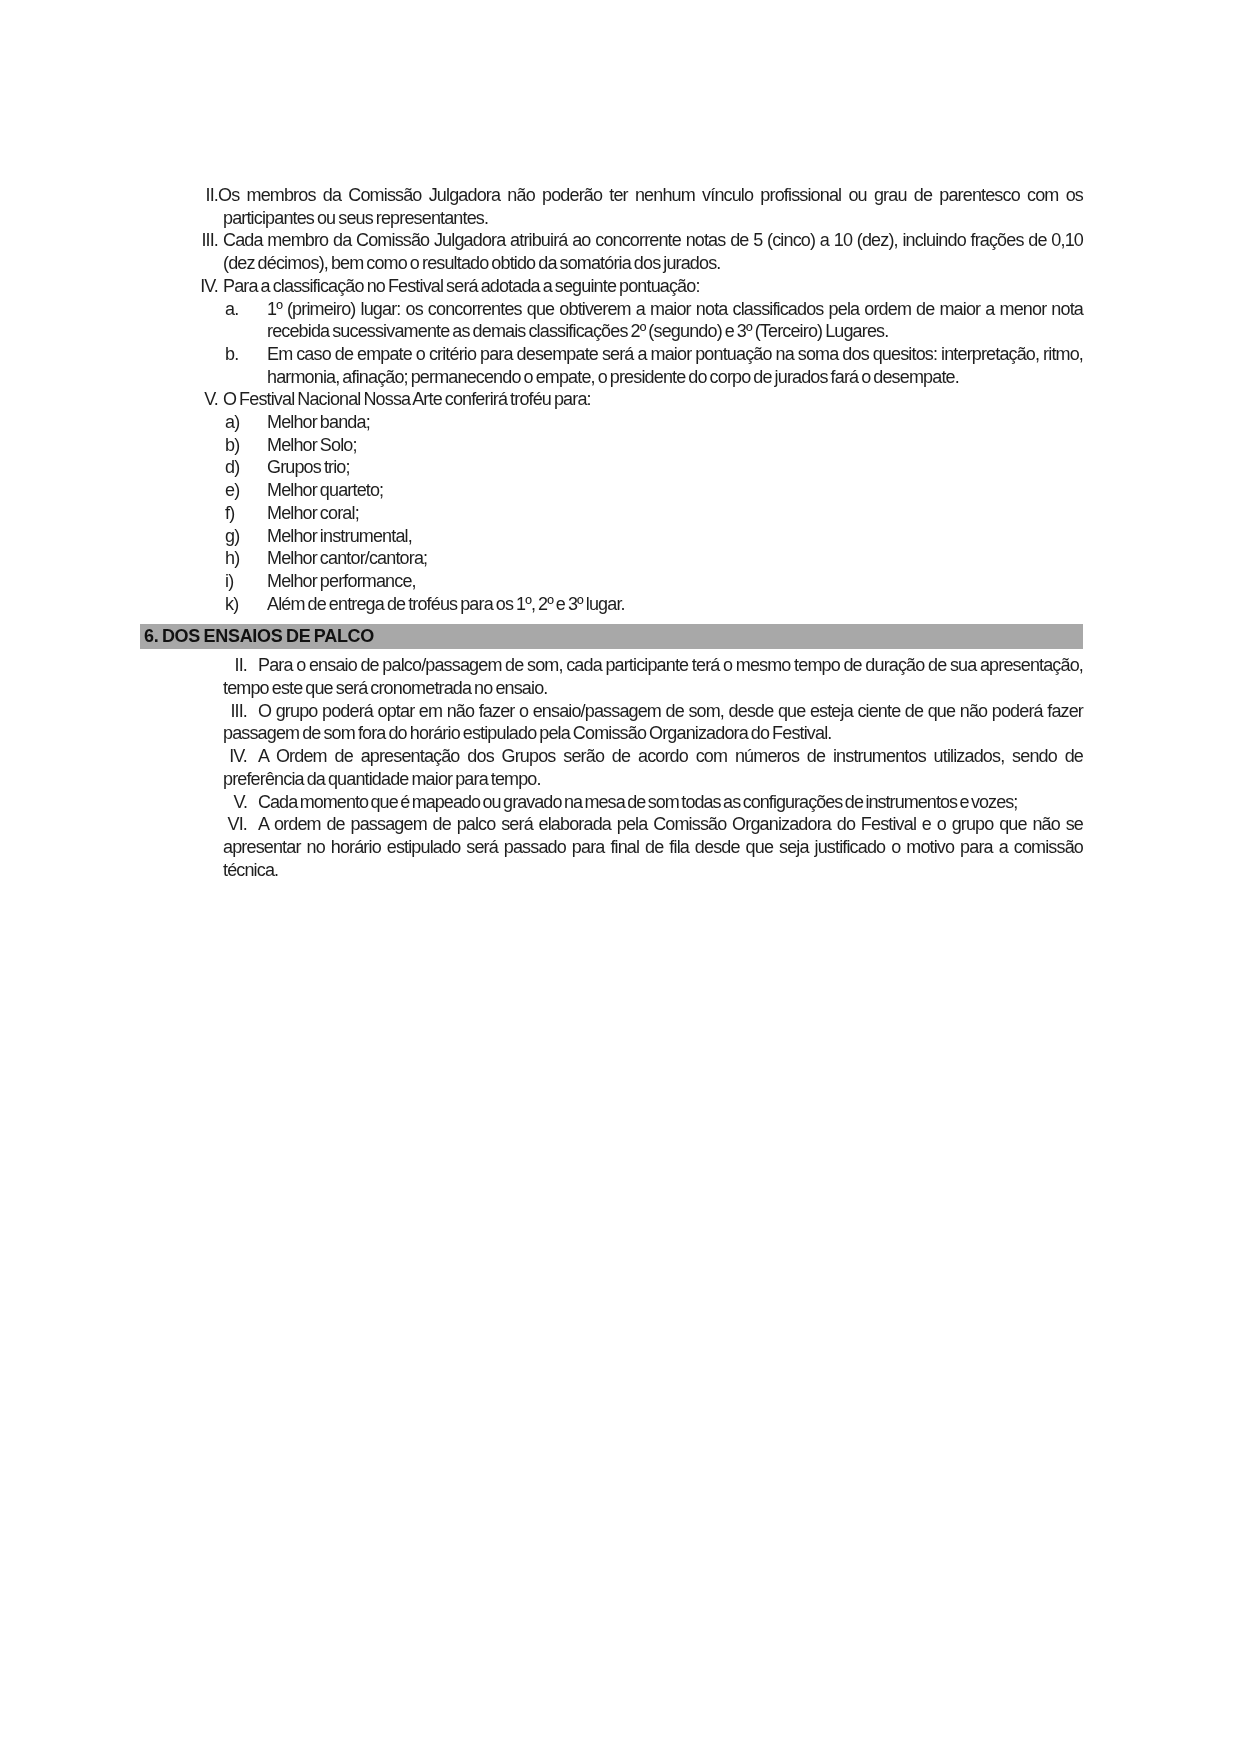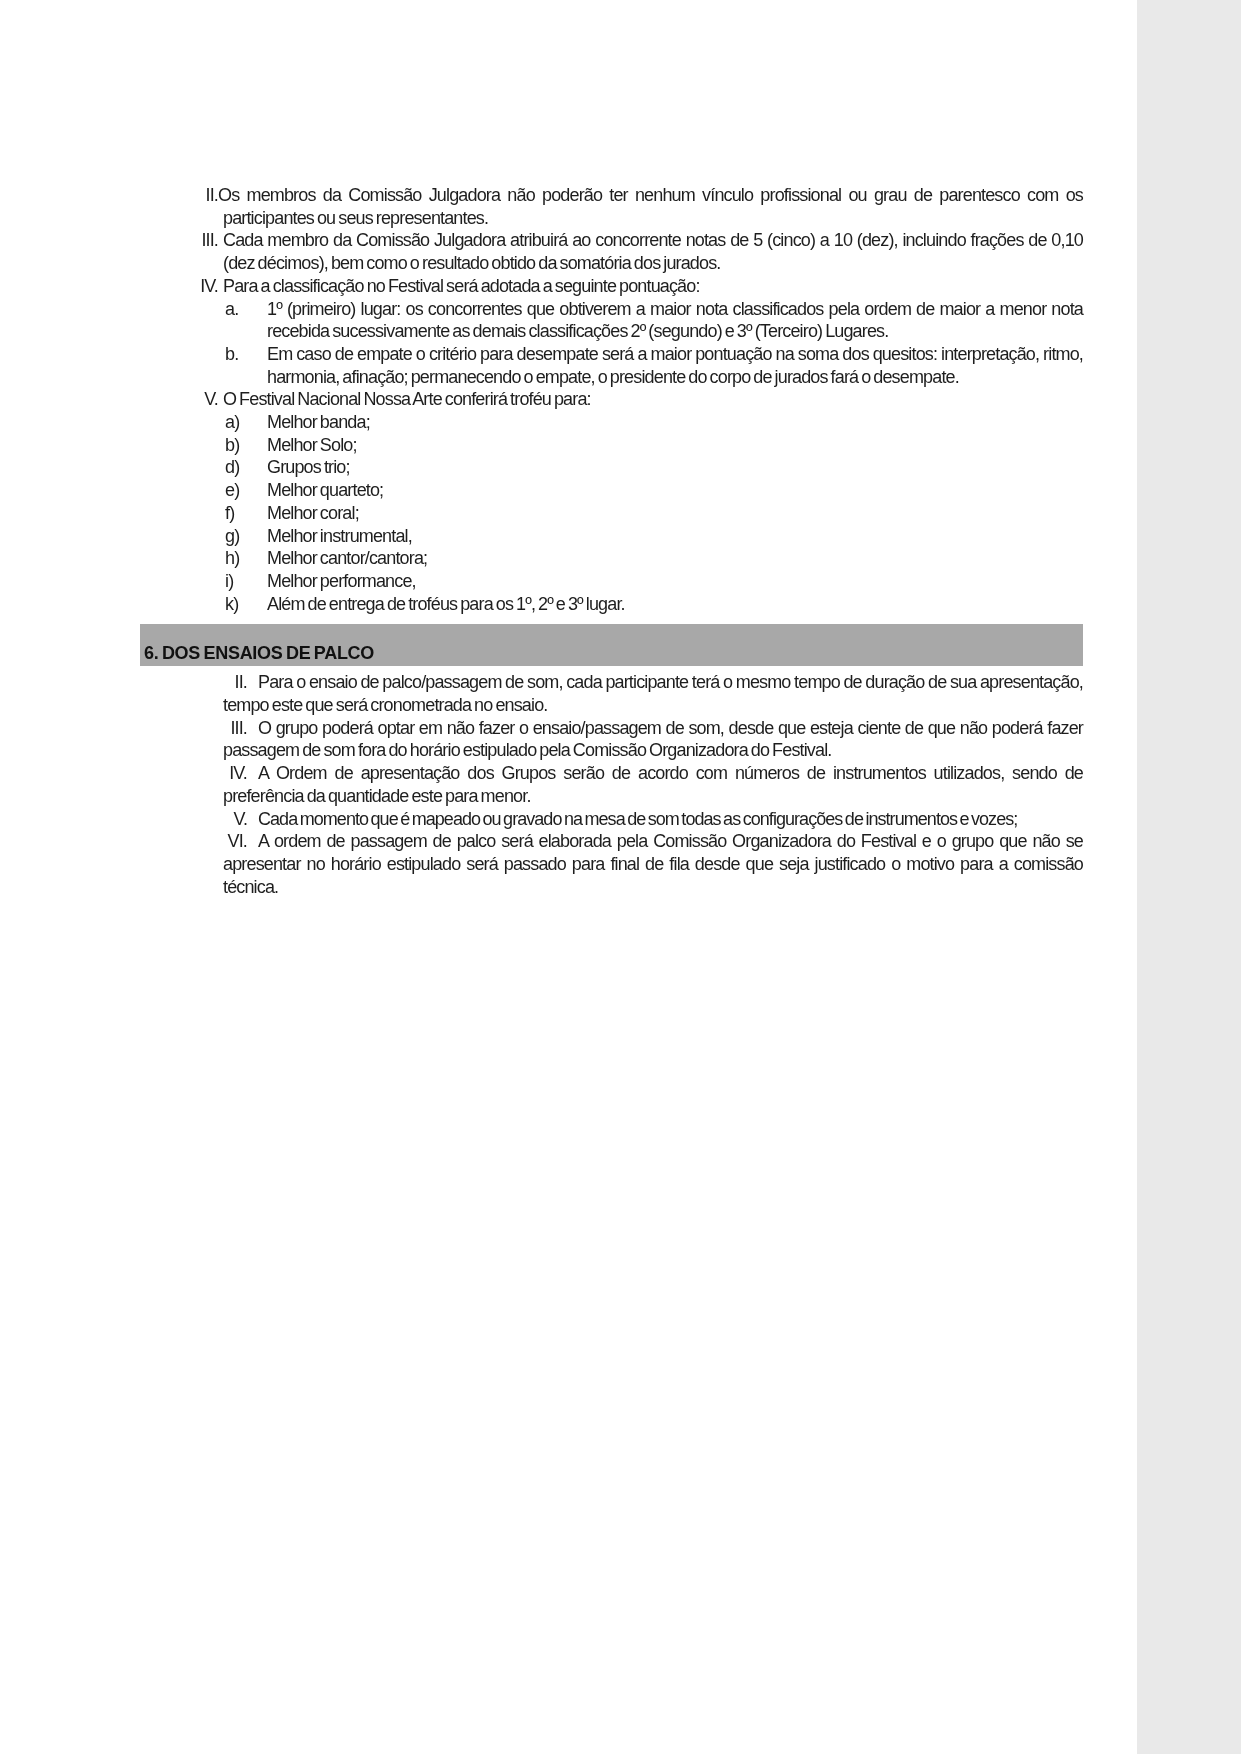--- a/index.html
+++ b/index.html
@@ -2,21 +2,21 @@
 <html><head>
 <meta charset="utf-8">
 <style>
   html,body { margin:0; padding:0; }
   body {
     background:#e9e9e9;
     font-family:"Liberation Sans","DejaVu Sans",sans-serif;
   }
   .page {
     position:relative;
-    width:1137px;
+    width:1241px;
     height:1754px;
     background:#ffffff;
     overflow:hidden;
   }
   .content {
     position:absolute;
     left:140px;
     top:184px;
     width:943px;
     color:#1e1e1e;
@@ -60,21 +60,21 @@
     text-align:left;
   }
   
   .heading-bar {
     margin:9px 0 5px 0;
     background:#a8a8a8;
     color:#111111;
     font-weight:bold;
     letter-spacing:-0.3px;
     line-height:22px;
-    padding:18px 4px 2px 4px;
+    padding:1px 4px 2px 4px;
   }
   
   .p6 {
     margin:0;
     padding-left:83px;
     text-indent:24px;
     text-align:justify;
   }
   .m6 {
     display:inline-block;
@@ -116,20 +116,20 @@
     <div class="l2"><span class="m2">i)</span><span class="t2">Melhor performance,</span></div>
     <div class="l2"><span class="m2">k)</span><span class="t2">Além de entrega de troféus para os 1º, 2º e 3º lugar.</span></div>
 
     <div class="heading-bar"><span>6. DOS ENSAIOS DE PALCO</span></div>
 
 
     <p class="p6"><span class="m6">II.</span><span class="t6">Para o ensaio de palco/passagem de som, cada participante terá o mesmo tempo de duração de sua apresentação, tempo este que será cronometrada no ensaio.</span></p>
 
     <p class="p6"><span class="m6">III.</span><span class="t6">O grupo poderá optar em não fazer o ensaio/passagem de som, desde que esteja ciente de que não poderá fazer passagem de som fora do horário estipulado pela Comissão Organizadora do Festival.</span></p>
 
-    <p class="p6"><span class="m6">IV.</span><span class="t6">A Ordem de apresentação dos Grupos serão de acordo com números de instrumentos utilizados, sendo de preferência da quantidade este para menor.</span></p>
+    <p class="p6"><span class="m6">IV.</span><span class="t6">A Ordem de apresentação dos Grupos serão de acordo com números de instrumentos utilizados, sendo de preferência da quantidade maior para tempo.</span></p>
 
     <p class="p6 fit"><span class="m6">V.</span><span class="t6">Cada momento que é mapeado ou gravado na mesa de som todas as configurações de instrumentos e vozes;</span></p>
 
     <p class="p6"><span class="m6">VI.</span><span class="t6">A ordem de passagem de palco será elaborada pela Comissão Organizadora do Festival e o grupo que não se apresentar no horário estipulado será passado para final de fila desde que seja justificado o motivo para a comissão técnica.</span></p>
 
   </div>
 </div>
 
 </body></html>

